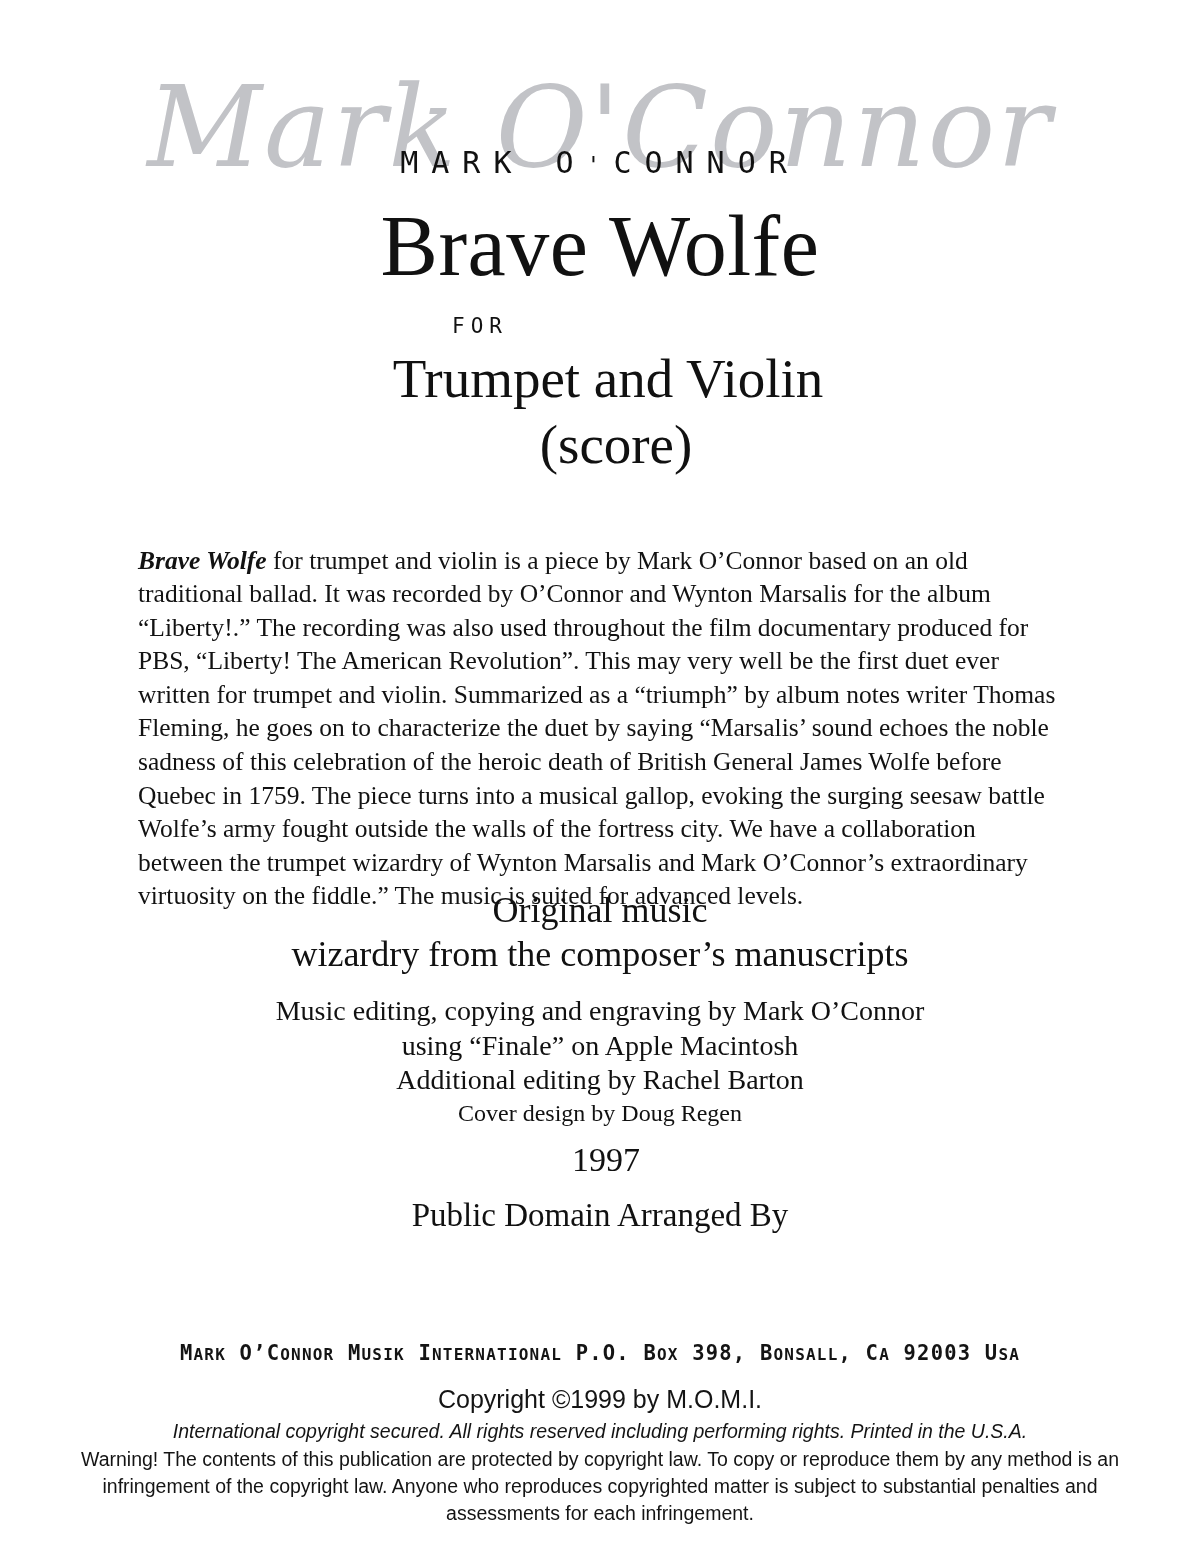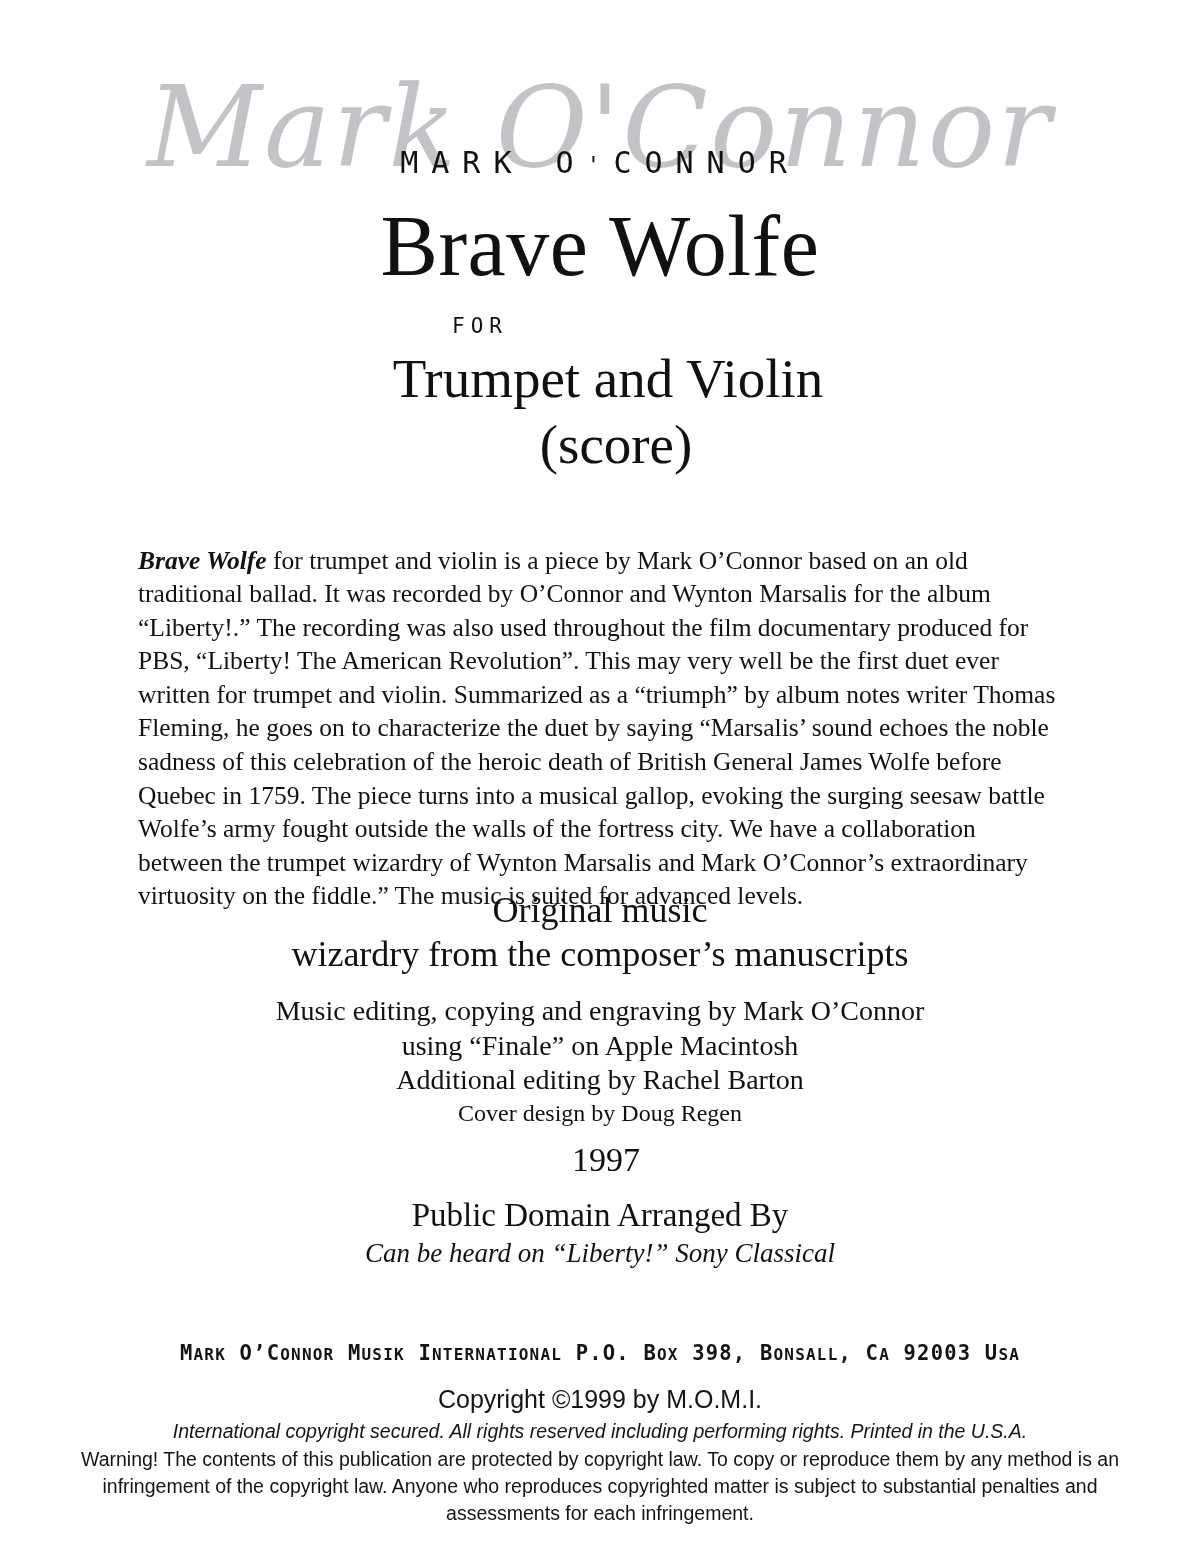--- a/index.html
+++ b/index.html
@@ -242,21 +242,20 @@
     <div class="credit-mid">Music editing, copying and engraving by Mark O’Connor</div>
     <div class="credit-mid">using “Finale” on Apple Macintosh</div>
     <div class="credit-mid">Additional editing by Rachel Barton</div>
     <div class="credit-small">Cover design by Doug Regen</div>
   </div>
 
   <div class="year">1997</div>
 
   <div class="arranger">
     <div class="arranger-line">Public Domain Arranged By</div>
-    <div class="arranger-note">Can be heard on “Liberty!” Sony Classical</div>
   </div>
 
   <div class="footer">
     <div class="footer-address"><span>M</span><span class="sm">A</span><span class="sm">R</span><span class="sm">K</span><span> </span><span>O</span><span>’</span><span>C</span><span class="sm">O</span><span class="sm">N</span><span class="sm">N</span><span class="sm">O</span><span class="sm">R</span><span> </span><span>M</span><span class="sm">U</span><span class="sm">S</span><span class="sm">I</span><span class="sm">K</span><span> </span><span>I</span><span class="sm">N</span><span class="sm">T</span><span class="sm">E</span><span class="sm">R</span><span class="sm">N</span><span class="sm">A</span><span class="sm">T</span><span class="sm">I</span><span class="sm">O</span><span class="sm">N</span><span class="sm">A</span><span class="sm">L</span><span> </span><span>P</span><span>.</span><span>O</span><span>.</span><span> </span><span>B</span><span class="sm">O</span><span class="sm">X</span><span> </span><span>3</span><span>9</span><span>8</span><span>,</span><span> </span><span>B</span><span class="sm">O</span><span class="sm">N</span><span class="sm">S</span><span class="sm">A</span><span class="sm">L</span><span class="sm">L</span><span>,</span><span> </span><span>C</span><span class="sm">A</span><span> </span><span>9</span><span>2</span><span>0</span><span>0</span><span>3</span><span> </span><span>U</span><span class="sm">S</span><span class="sm">A</span></div>
     <div class="footer-copyright">Copyright ©1999 by M.O.M.I.</div>
     <div class="footer-secured">International copyright secured. All rights reserved including performing rights. Printed in the U.S.A.</div>
     <div class="footer-warning">Warning! The contents of this publication are protected by copyright law. To copy or reproduce them by any method is an infringement of the copyright law. Anyone who reproduces copyrighted matter is subject to substantial penalties and assessments for each infringement.</div>
   </div>
 
 </div>

